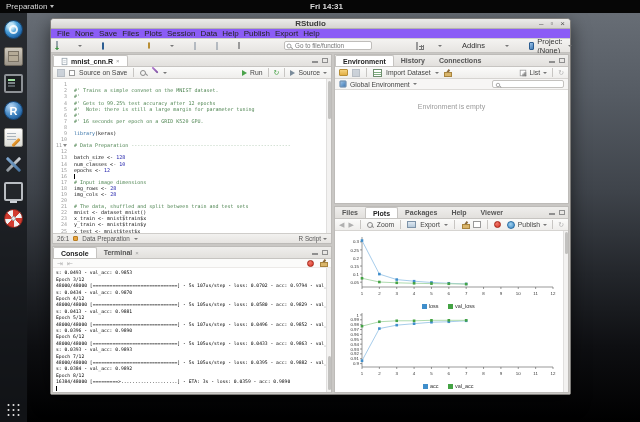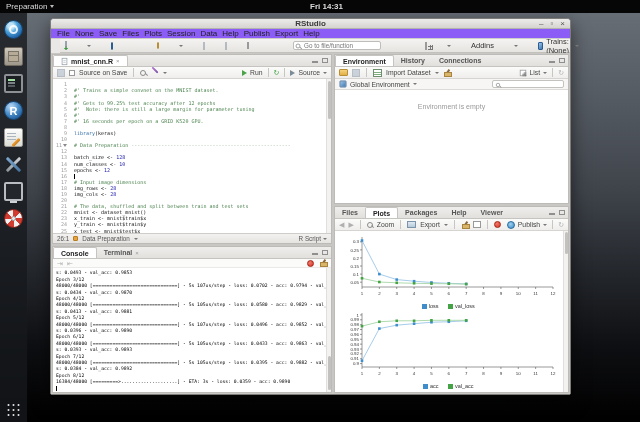--- a/index.html
+++ b/index.html
@@ -49,21 +49,21 @@
             box-shadow:0 6px 18px rgba(0,0,0,.55); display:flex; flex-direction:column; }
   .titlebar { height:14px; background:linear-gradient(#ececea,#d6d4d1); border-bottom:1px solid #b4b2af;
               border-radius:3px 3px 0 0; position:relative; display:flex; align-items:center; justify-content:center; }
   .title-text { font-size:8px; font-weight:bold; color:#3b3b3b; }
   .win-btns { position:absolute; right:5px; top:0; height:100%; display:flex; gap:7px; align-items:center; }
   .win-btns span { font-size:8px; color:#555; line-height:8px; }
   .menubar { height:13px; background:#8b5cf6; border-bottom:1px solid #cfcdca; display:flex; align-items:center;
              padding-left:6px; gap:5px; }
   .menubar span { font-size:8px; color:#222; }
   .toolbar { height:14px; background:linear-gradient(#f4f3f1,#e6e4e1); border-bottom:1px solid #c3c1be;
-             display:flex; align-items:center; padding:0 5px; gap:20px;margin-left:9px; }
+             display:flex; align-items:center; padding:0 5px; gap:20px; }
   .sep { width:1px; height:9px; background:#c8c6c3; margin:0 2px; }
   .ti { display:inline-block; position:relative; }
   .i-page { width:7px; height:9px; background:#fff; border:1px solid #98a3ab; }
   .i-page:after { content:""; position:absolute; left:1px; right:1px; top:2px; height:1px; background:#bcc6cd; box-shadow:0 2px 0 #bcc6cd; }
   .i-plus:before { content:"+"; position:absolute; right:-2px; bottom:-3px; color:#3e9b3e; font-size:7px; font-weight:bold; }
   .i-cube { width:8px; height:8px; background:linear-gradient(135deg,#9dc3e8,#3f7ab5); border:1px solid #2c5d91; border-radius:1px; }
   .i-folder { width:9px; height:7px; background:linear-gradient(#f6d27d,#e2af45); border:1px solid #b98f35; border-radius:1px; }
   .i-save { width:8px; height:8px; background:#aab6c4; border:1px solid #8793a1; opacity:.55; }
   .i-print { width:9px; height:7px; background:#d9d9d9; border:1px solid #9a9a9a; }
   .i-grid { width:8px; height:8px; background:#fff; border:1px solid #9a9a9a; }
@@ -226,21 +226,21 @@
       <span class="i-search ti"></span>
       <input class="goto" placeholder="Go to file/function" style="">
     </span>
     <span class="sep"></span>
     <span class="ti i-grid"></span>
     <span class="tiny-caret"></span>
     <span class="tool-label">Addins</span>
     <span class="tiny-caret"></span>
     <div class="tb-right">
       <span class="ti i-cube"></span>
-      <span class="tool-label">Trains: (None)</span>
+      <span class="tool-label">Project: (None)</span>
       <span class="tiny-caret"></span>
     </div>
   </div>
 
   <div class="workspace">
 
     <div class="col col-left">
 
       <section class="pane pane-src">
         <div class="tabstrip">

